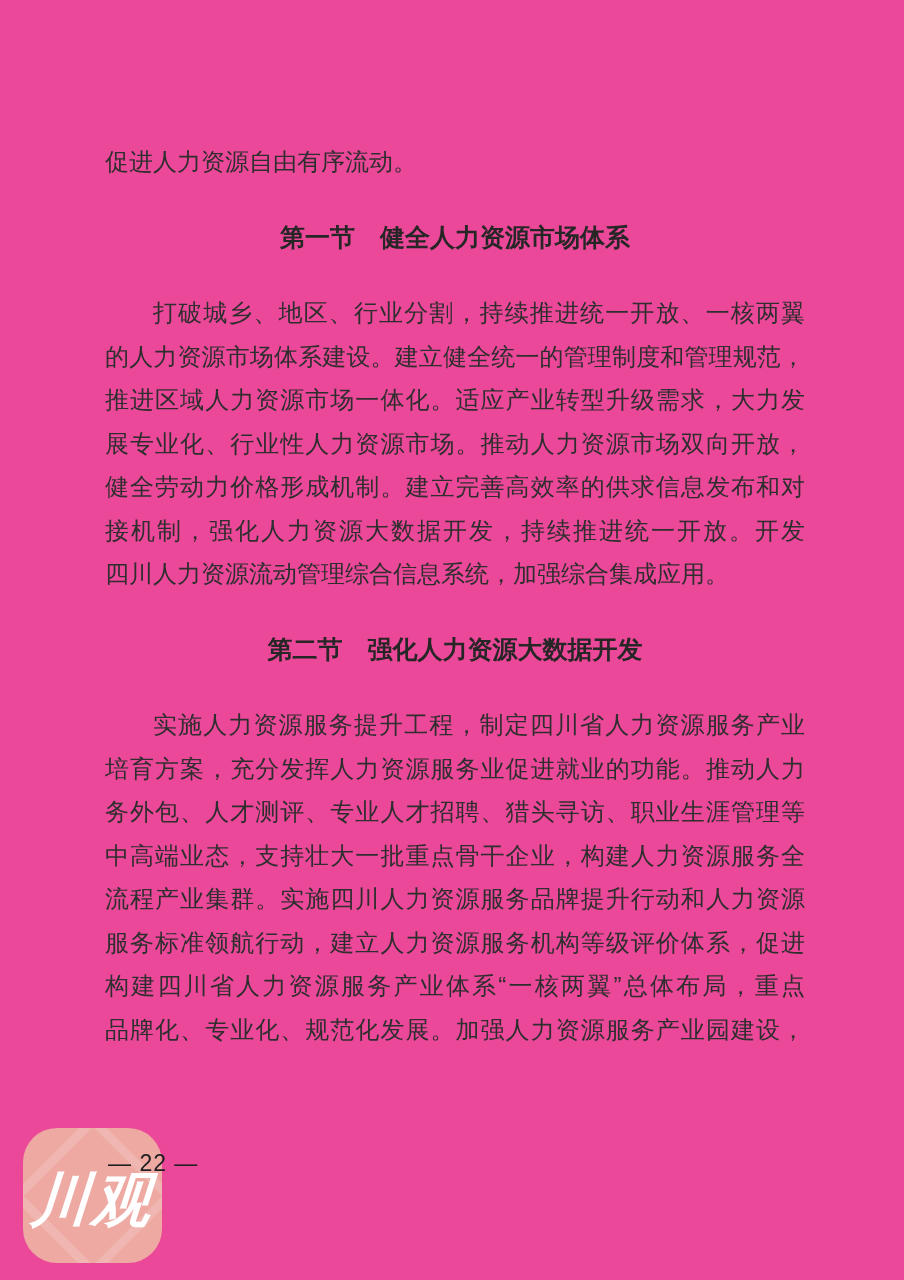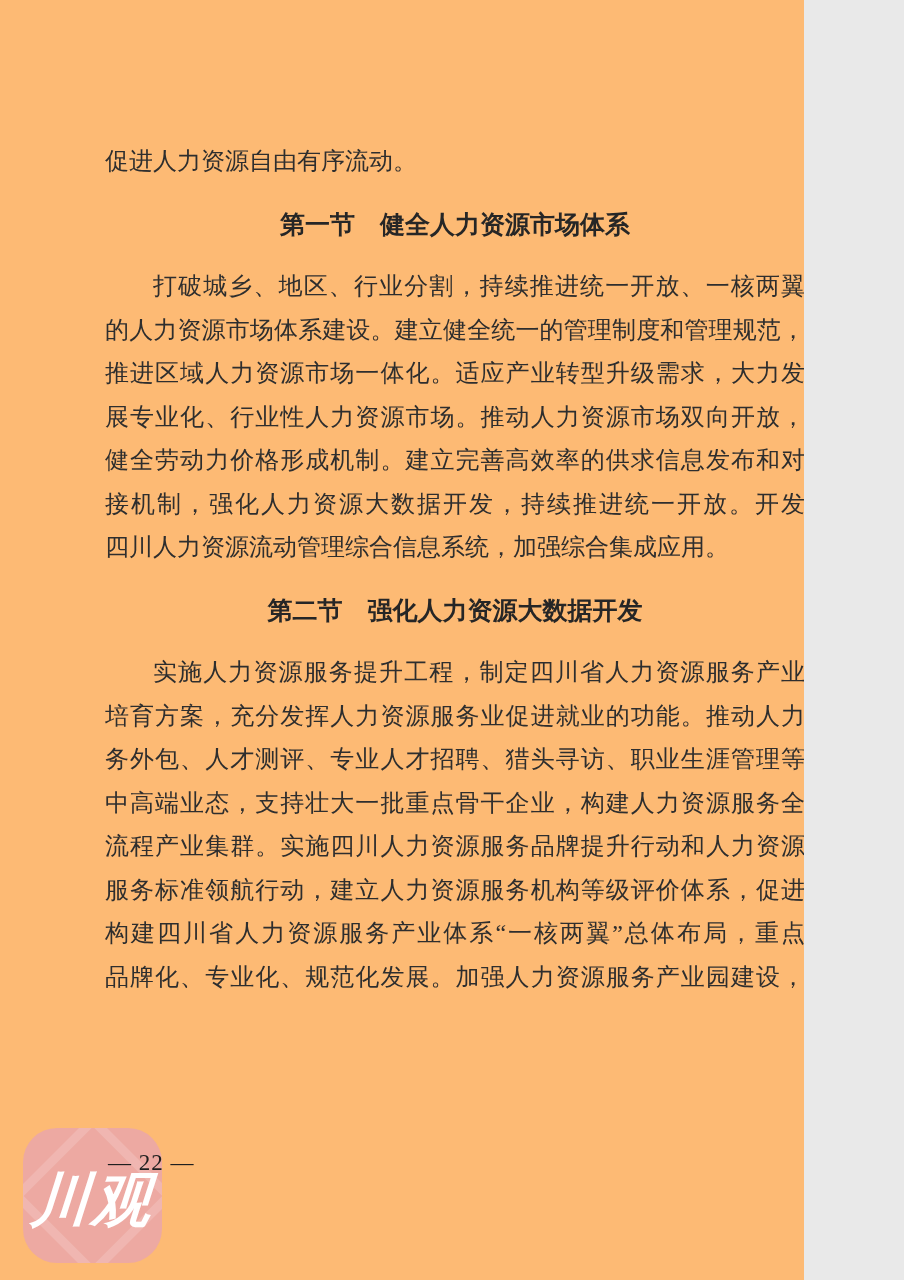--- a/index.html
+++ b/index.html
@@ -2,25 +2,25 @@
 <html><head>
 <meta charset="utf-8">
 <style>
   html, body {
     margin: 0;
     padding: 0;
     background: #e9e9e9;
   }
   .page {
     position: relative;
-    width: 804px;
+    width: 904px;
     height: 1280px;
-    background: #fdba74;
+    background: #ec4899;
     overflow: hidden;
-    font-family: Liberation Serif, serif;
+    font-family: Liberation Sans, sans-serif;
     color: #2e2e2e;
   }
   .content {
     position: absolute;
     top: 140px;
     left: 105px;
     width: 700px;
   }
   .bline {
     font-size: 24px;
@@ -36,21 +36,21 @@
   }
   .bline.para-end {
     text-align-last: left;
   }
   .heading {
     font-size: 25px;
     font-weight: 700;
     line-height: 43.5px;
     height: 43.5px;
     text-align: center;
-    margin: 19px 0;
+    margin: 32px 0;
     color: #262626;
   }
   .logo {
     position: absolute;
     left: 23px;
     top: 1128px;
     width: 139px;
     height: 135px;
     border-radius: 34px;
     background: #eda9a2;

